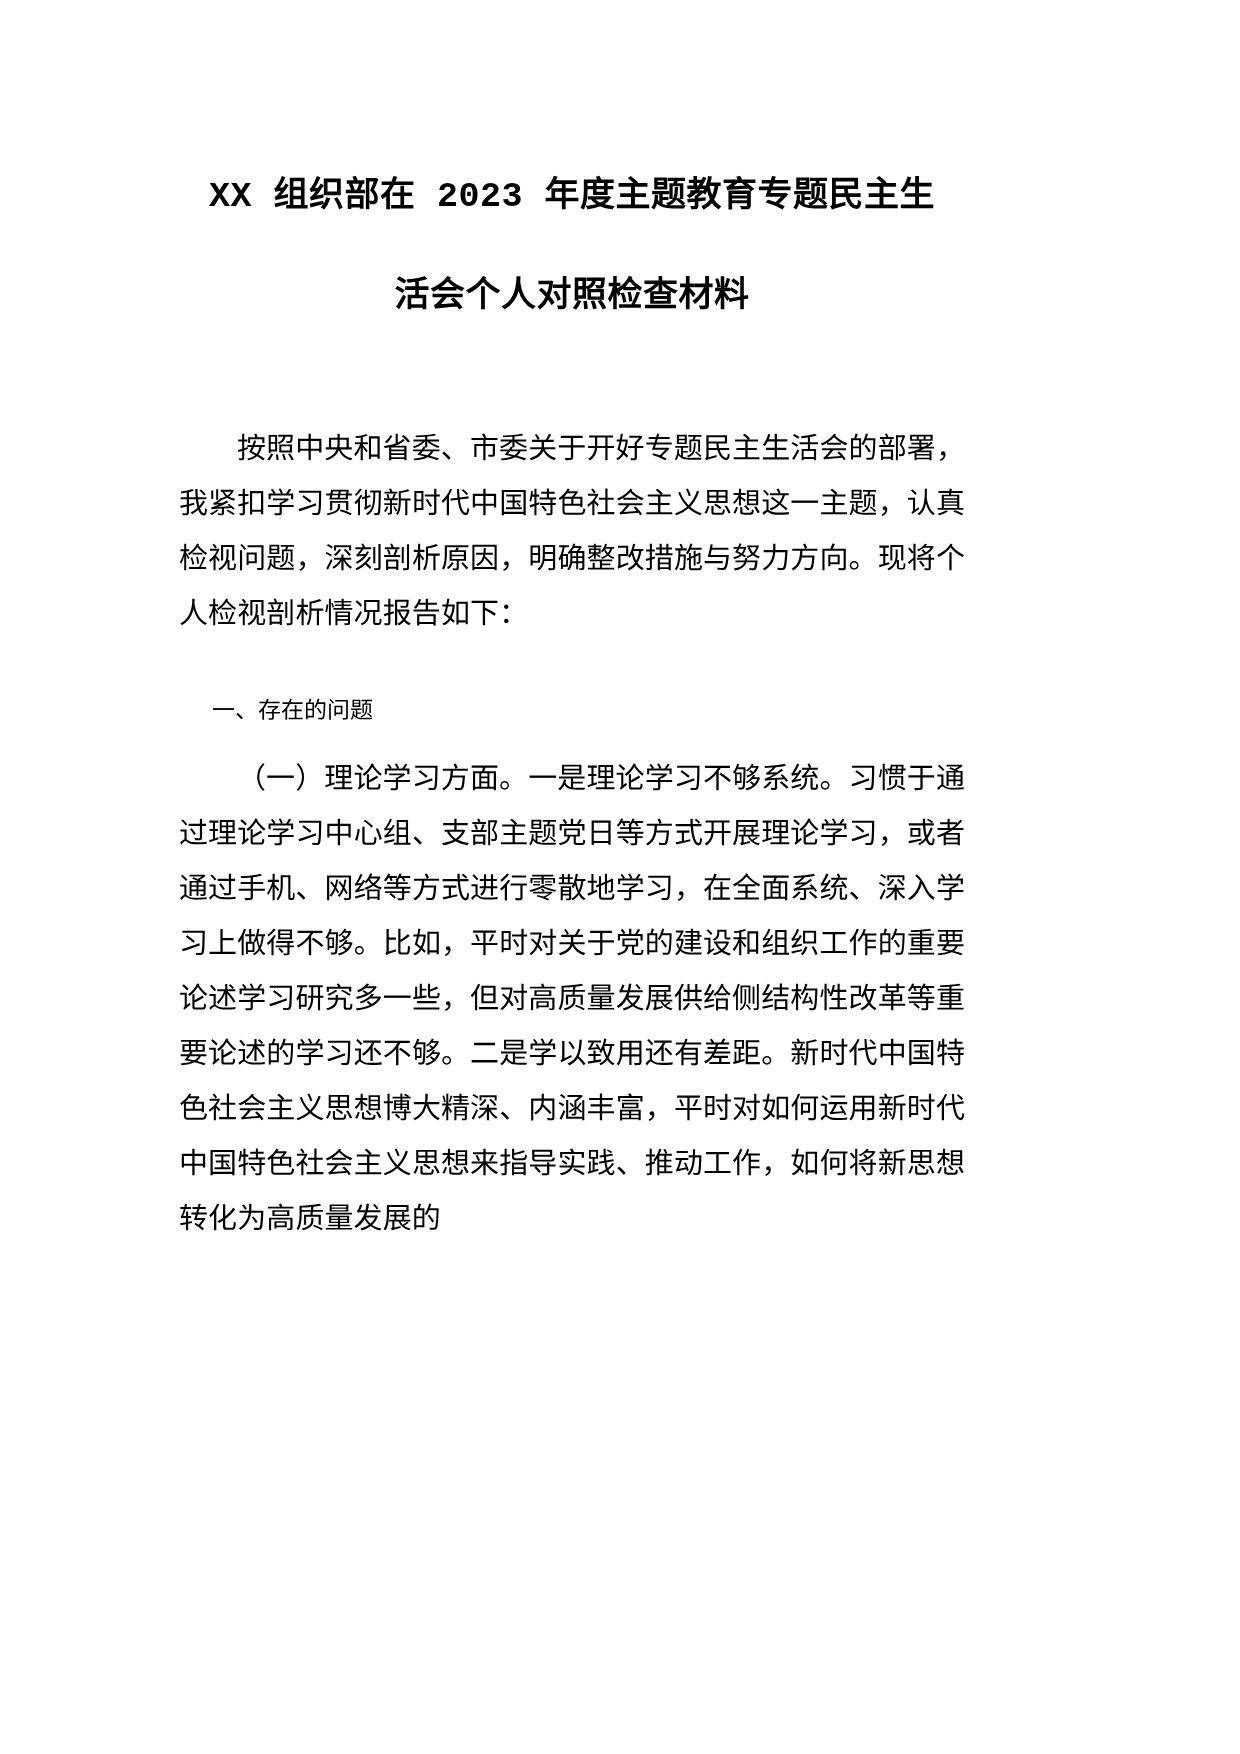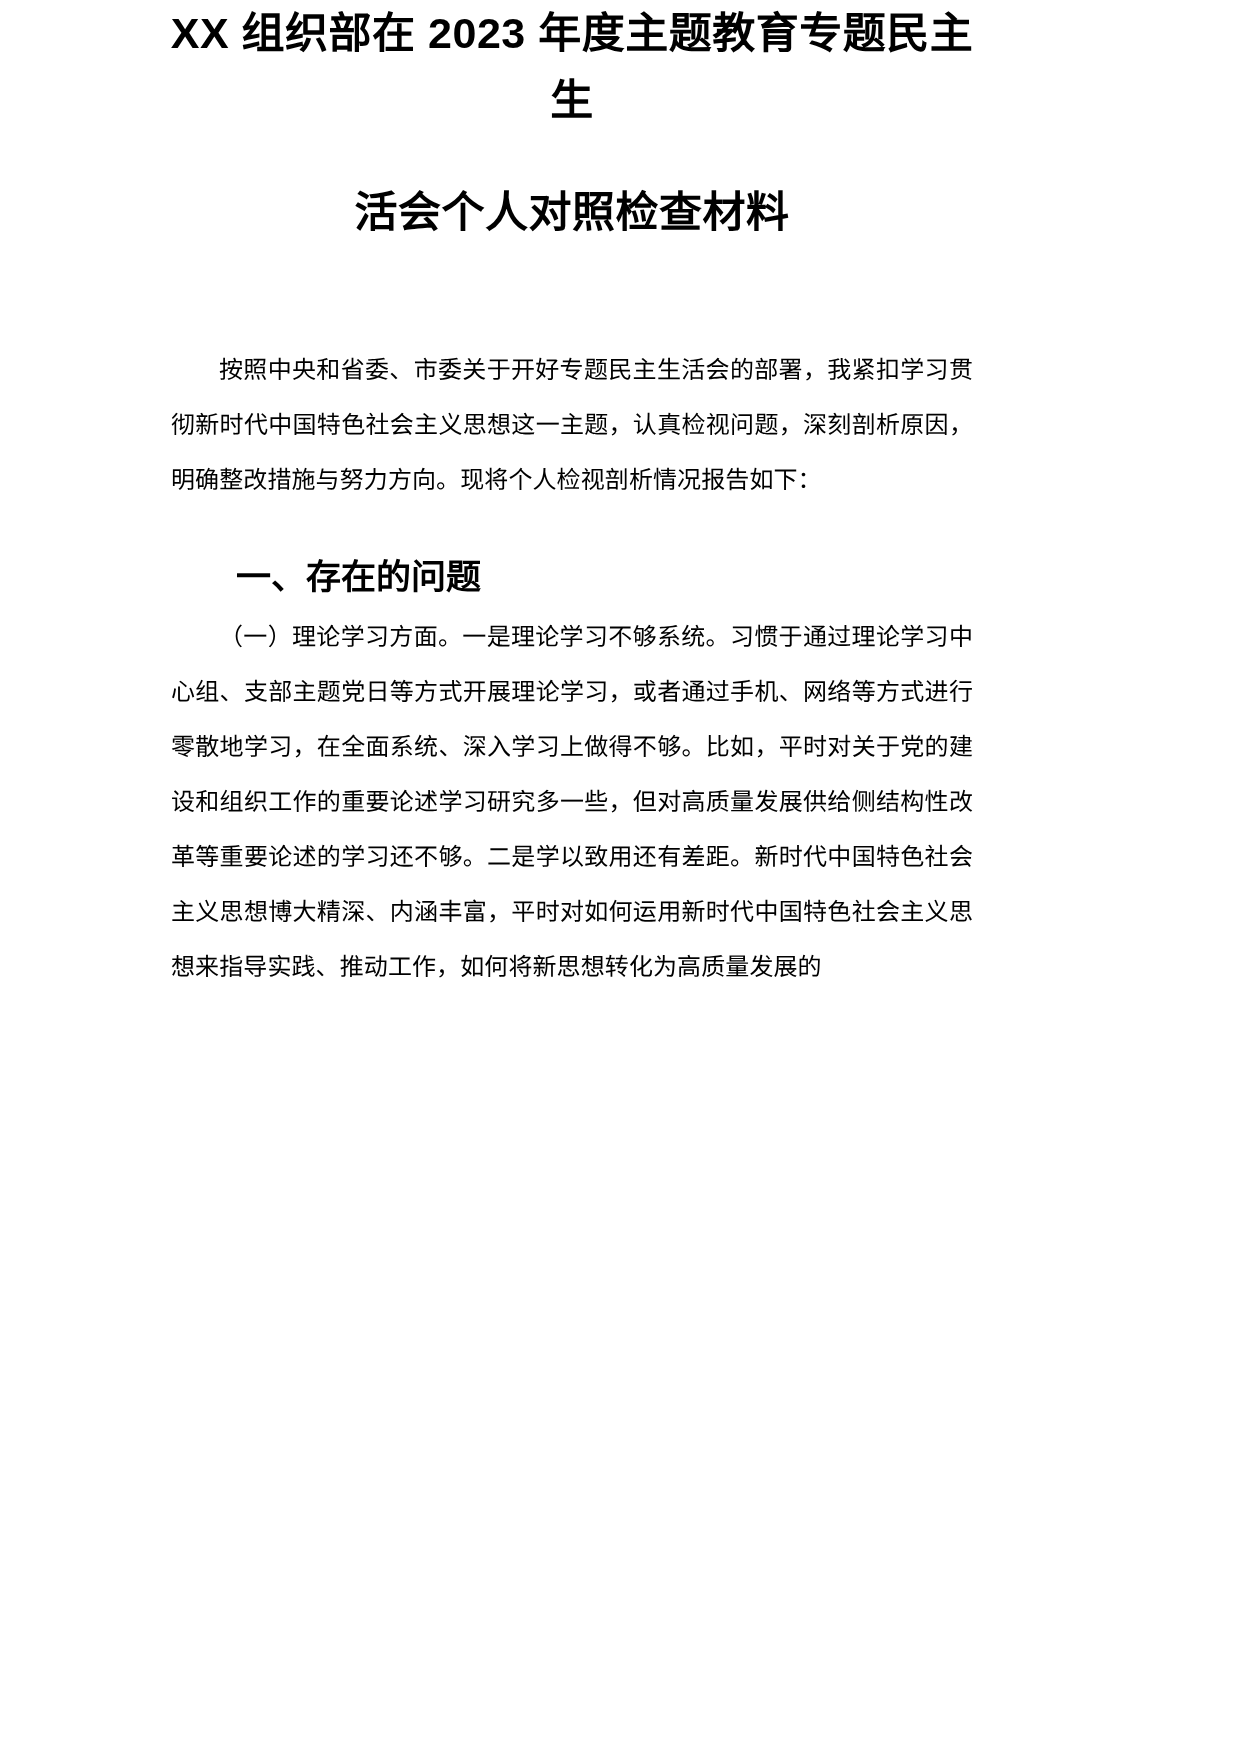--- a/index.html
+++ b/index.html
@@ -24,56 +24,57 @@
     padding: 0;
   }
   .content {
     position: absolute;
     left: 166px;
     top: 0;
     width: 812px;
   }
   .doc-title {
     margin: 0;
-    font-size: 43px;
+    padding-top: 170px;
+    font-size: 35px;
     font-weight: 700;
     line-height: 1.55;
     letter-spacing: 0.5px;
     text-align: center;
     color: #000000;
-    font-family: Liberation Sans, sans-serif;
+    font-family: Liberation Mono, monospace;
   }
   .doc-title .t-line {
     display: block;
   }
   .doc-title .t-line.line2 {
     margin-top: 46px;
   }
   .body-block {
     margin-top: 96px;
   }
   p.para {
-    margin: 5px;
-    font-size: 24px;
+    margin: 13px;
+    font-size: 29px;
     line-height: 55px;
     text-align: justify;
     text-justify: inter-character;
     text-indent: 2em;
     color: #000000;
     font-weight: 400;
     letter-spacing: 0.1px;
   }
   p.heading {
     margin: 0;
     margin-top: 42px;
-    font-size: 35px;
+    font-size: 23px;
     line-height: 55px;
     text-indent: 2em;
     color: #000000;
-    font-weight: 700;
+    font-weight: 400;
   }
   p.last {
     text-align: justify;
     text-justify: inter-character;
   }
 </style>
 </head>
 <body>
 
 <div class="page">

